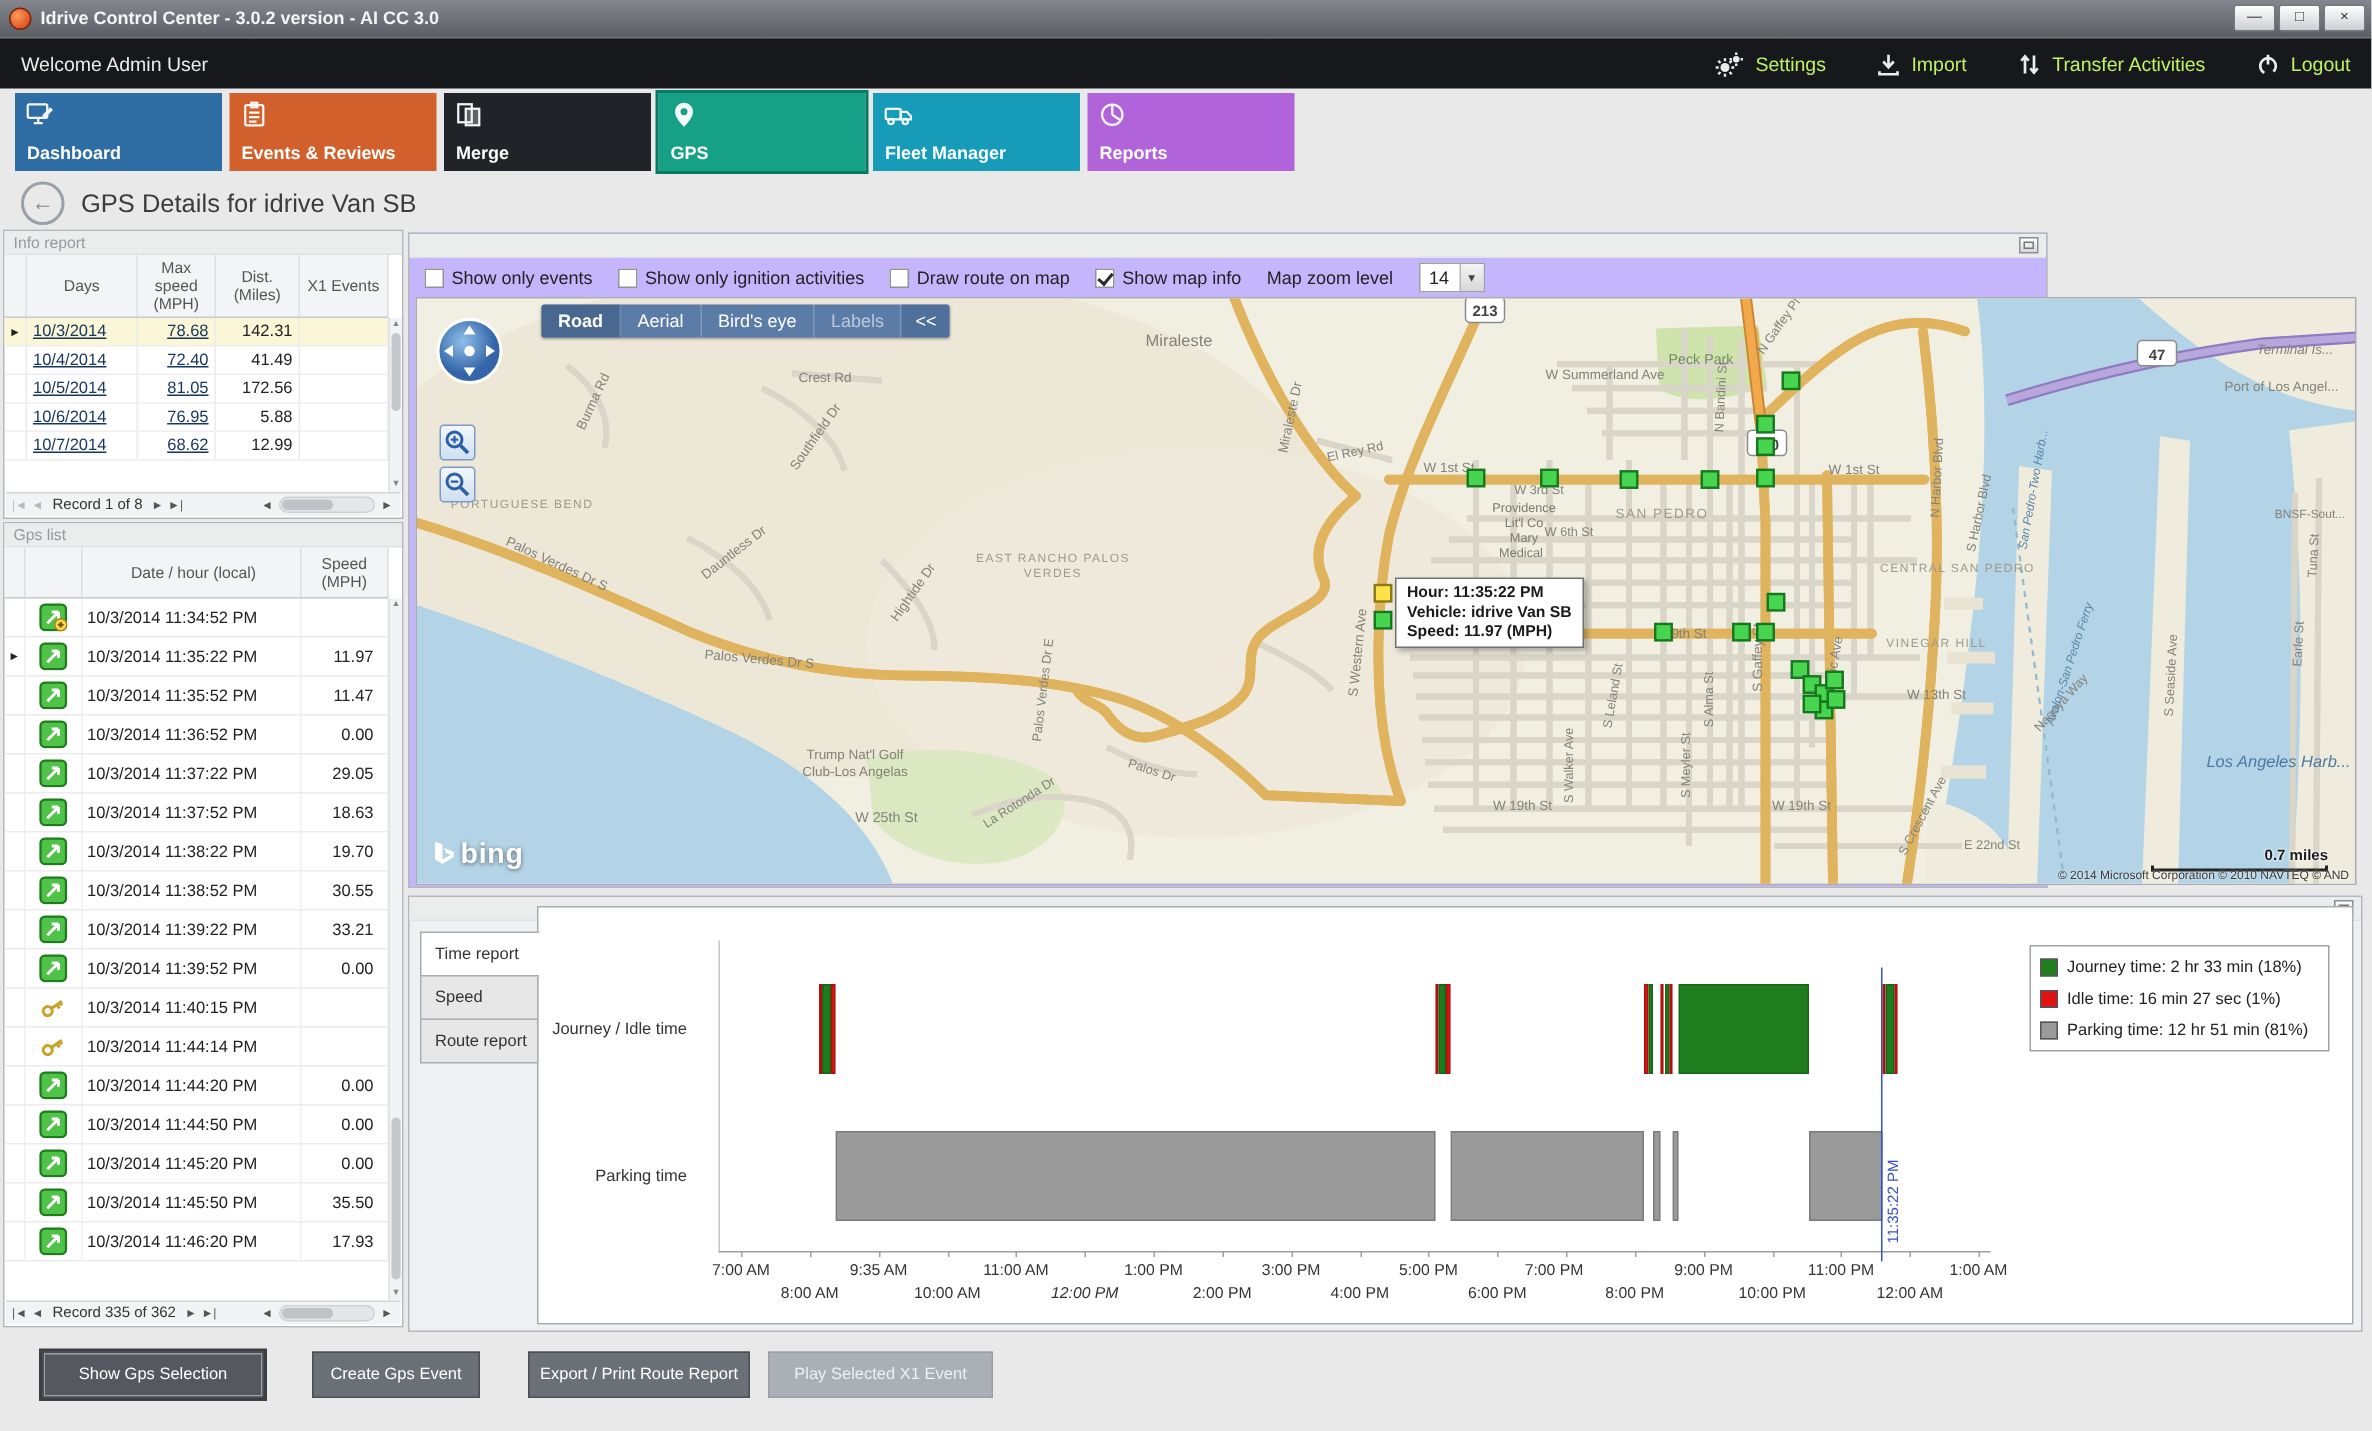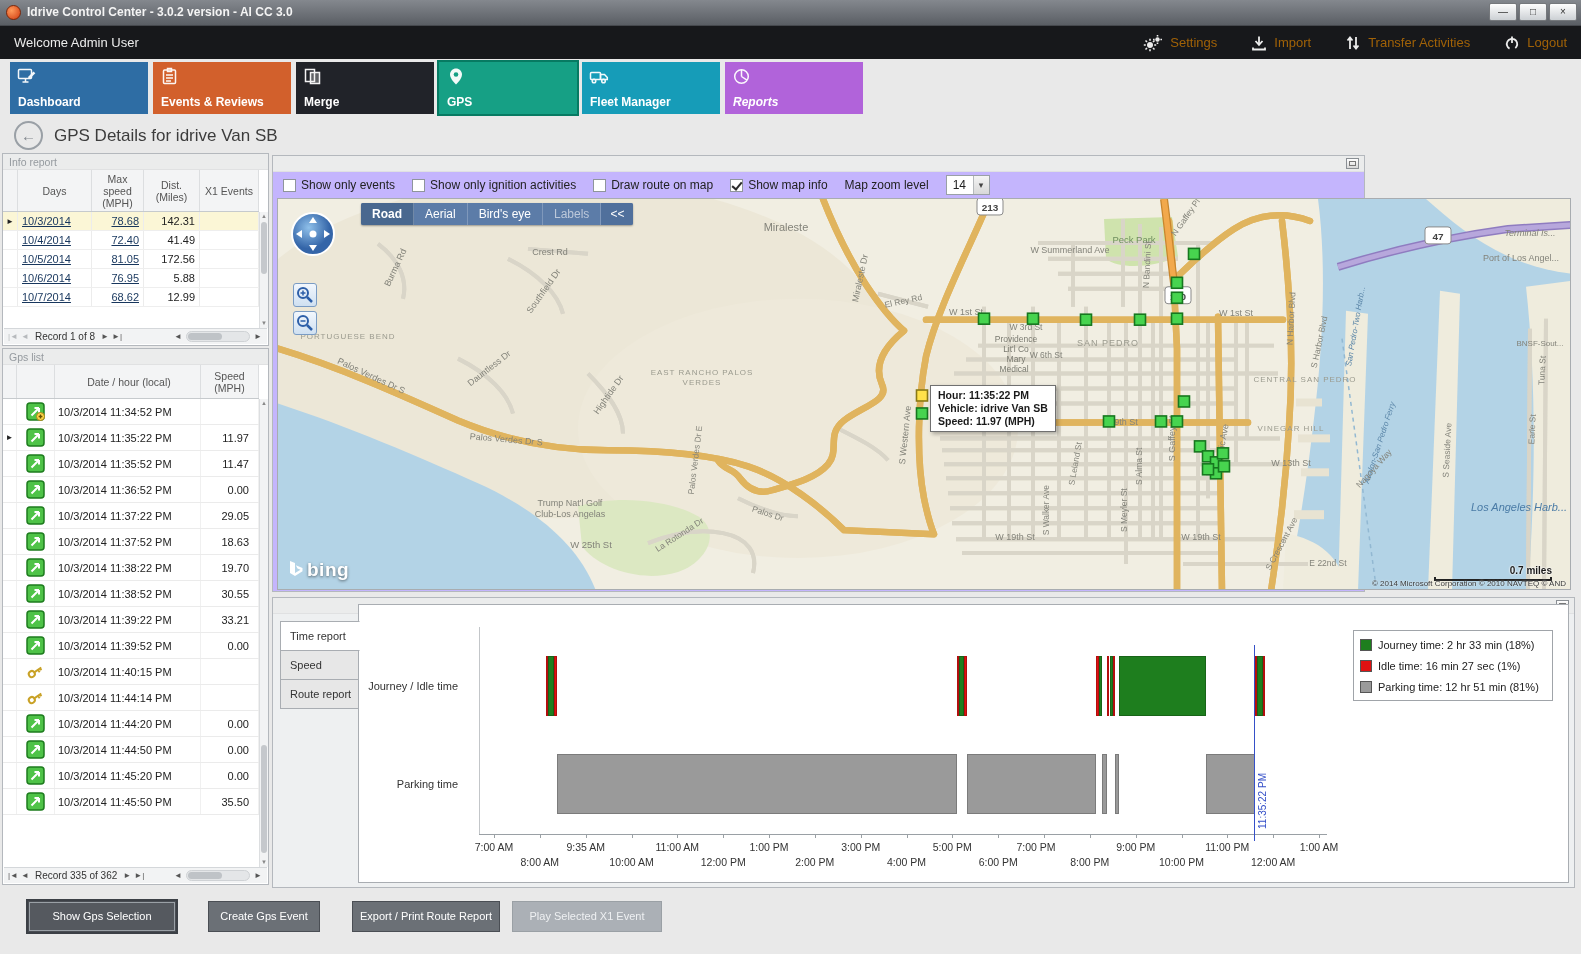--- a/index.html
+++ b/index.html
@@ -14,21 +14,21 @@
 .app-icon{position:absolute;left:6px;top:5px;width:15px;height:15px;border-radius:50%;
   background:radial-gradient(circle at 35% 35%,#ff9a5a,#d03a10);border:1px solid #7c2608}
 .winbtns{position:absolute;right:4px;top:3px;display:flex;gap:2px}
 .winbtn{width:28px;height:18px;background:linear-gradient(#fefefe,#ccd0d4);border:1px solid #75787c;
   border-radius:2px;font-size:10px;line-height:15px;text-align:center;color:#333;cursor:pointer;font-weight:normal}
 
 
 .topbar{position:absolute;left:0;top:26px;width:100%;height:33px;background:#17181b}
 .welcome{position:absolute;left:14px;line-height:33px;font-size:13px;color:#ececec}
 .top-actions{position:absolute;right:14px;top:0;height:33px;display:flex;align-items:center;gap:34px}
-.top-action{display:flex;align-items:center;gap:7px;color:#a16207;font-size:13px;cursor:pointer}
+.top-action{display:flex;align-items:center;gap:7px;color:#bef264;font-size:13px;cursor:pointer}
 
 
 #nav-tiles{position:absolute;left:10px;top:62px;display:flex;gap:5px}
 .tile{width:138px;height:52px;position:relative;color:#fff;cursor:pointer}
 .tile-label{position:absolute;left:8px;bottom:5px;font-size:12px;font-weight:bold;white-space:nowrap}
 .tile-icon{position:absolute;left:7px;top:5px;opacity:.95}
 .tile.active{outline:2px solid #077a62}
 
 
 .back-btn{position:absolute;left:14px;top:121px;width:29px;height:29px;border:2px solid #9aa0a6;
@@ -243,21 +243,21 @@
       <span class="tile-icon"><svg width="21" height="19">
           <g stroke="#fff" stroke-width="1.5" fill="none">
             <rect x="1.5" y="5.5" width="10" height="7" rx="1"></rect>
             <path d="M11.5 7.5 h4 l2.8 3 v2 h-6.8z"></path>
             <circle cx="5" cy="14" r="1.8"></circle>
             <circle cx="14.5" cy="14" r="1.8"></circle>
           </g>
         </svg></span>
       <span class="tile-label">Fleet Manager</span>
     </div>
-    <div class="tile" style="background: rgb(177, 99, 218); font-style: italic;">
+    <div class="tile" style="background: rgb(177, 99, 218);">
       <span class="tile-icon"><svg width="20" height="19">
           <g stroke="#fff" stroke-width="1.5" fill="none">
             <circle cx="9.5" cy="9.5" r="6.8"></circle>
             <path d="M9.5 9.5 V2.7 M9.5 9.5 L15 13.2"></path>
           </g>
         </svg></span>
       <span class="tile-label">Reports</span>
     </div>
   </div>
 
@@ -538,20 +538,31 @@
       <div class="g-row">
         <div class="g-c g0"></div>
         <div class="g-c g1">
           <svg width="19" height="19">
             <rect x="1" y="1" width="17" height="17" rx="3" fill="#4fc348" stroke="#1e7c1e" stroke-width="1.5"></rect>
             <path d="M5.5 13.5 L13 6 M13 6 h-4.5 M13 6 v4.5" stroke="#fff" stroke-width="2" fill="none"></path>
           </svg>
         </div>
         <div class="g-c g2">10/3/2014 11:45:50 PM</div>
         <div class="g-c g3">35.50</div>
+      </div>
+      <div class="g-row">
+        <div class="g-c g0"></div>
+        <div class="g-c g1">
+          <svg width="19" height="19">
+            <rect x="1" y="1" width="17" height="17" rx="3" fill="#4fc348" stroke="#1e7c1e" stroke-width="1.5"></rect>
+            <path d="M5.5 13.5 L13 6 M13 6 h-4.5 M13 6 v4.5" stroke="#fff" stroke-width="2" fill="none"></path>
+          </svg>
+        </div>
+        <div class="g-c g2">10/3/2014 11:46:20 PM</div>
+        <div class="g-c g3">17.93</div>
       </div>
     </div>
   <div class="vsb" style="right:0;top:50px;bottom:17px">
     <div class="up">▲</div>
     <div class="thumb" style="bottom:14px;height:108px"></div>
     <div class="dn">▼</div>
   </div>
   <div class="pagerbar" id="gps-pager">
       <span class="pb">|◄</span>
       <span class="pb">◄</span>
@@ -800,21 +811,21 @@
       <div class="ticklab" style="left: 3px; top: 214px;">7:00 AM</div>
       <div class="tick" style="left: 78.8px;"></div>
       <div class="ticklab" style="left: 48.8px; top: 229px;">8:00 AM</div>
       <div class="tick" style="left: 124.7px;"></div>
       <div class="ticklab" style="left: 94.7px; top: 214px;">9:35 AM</div>
       <div class="tick" style="left: 170.5px;"></div>
       <div class="ticklab" style="left: 140.5px; top: 229px;">10:00 AM</div>
       <div class="tick" style="left: 216.3px;"></div>
       <div class="ticklab" style="left: 186.3px; top: 214px;">11:00 AM</div>
       <div class="tick" style="left: 262.2px;"></div>
-      <div class="ticklab" style="left: 232.2px; top: 229px;">12:00 PM</div>
+      <div class="ticklab" style="left: 232.2px; top: 229px; font-style: italic;">12:00 PM</div>
       <div class="tick" style="left: 308px;"></div>
       <div class="ticklab" style="left: 278px; top: 214px;">1:00 PM</div>
       <div class="tick" style="left: 353.8px;"></div>
       <div class="ticklab" style="left: 323.8px; top: 229px;">2:00 PM</div>
       <div class="tick" style="left: 399.7px;"></div>
       <div class="ticklab" style="left: 369.7px; top: 214px;">3:00 PM</div>
       <div class="tick" style="left: 445.5px;"></div>
       <div class="ticklab" style="left: 415.5px; top: 229px;">4:00 PM</div>
       <div class="tick" style="left: 491.3px;"></div>
       <div class="ticklab" style="left: 461.3px; top: 214px;">5:00 PM</div>

